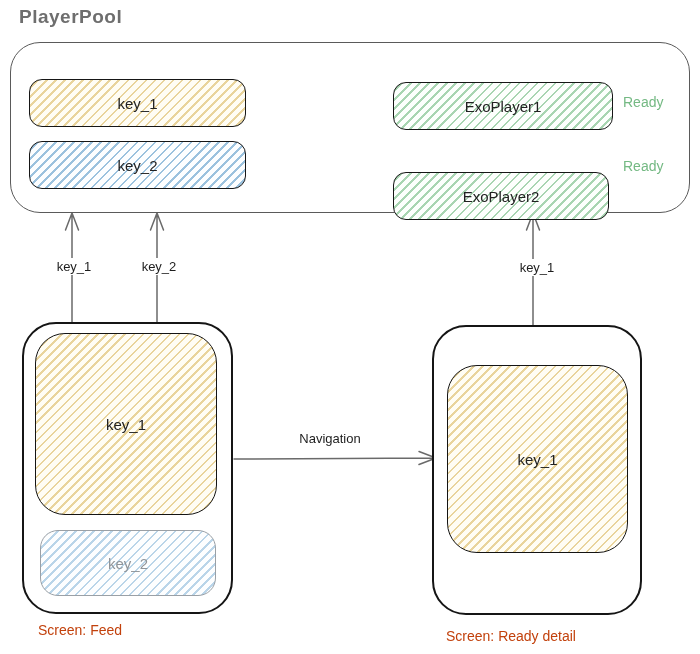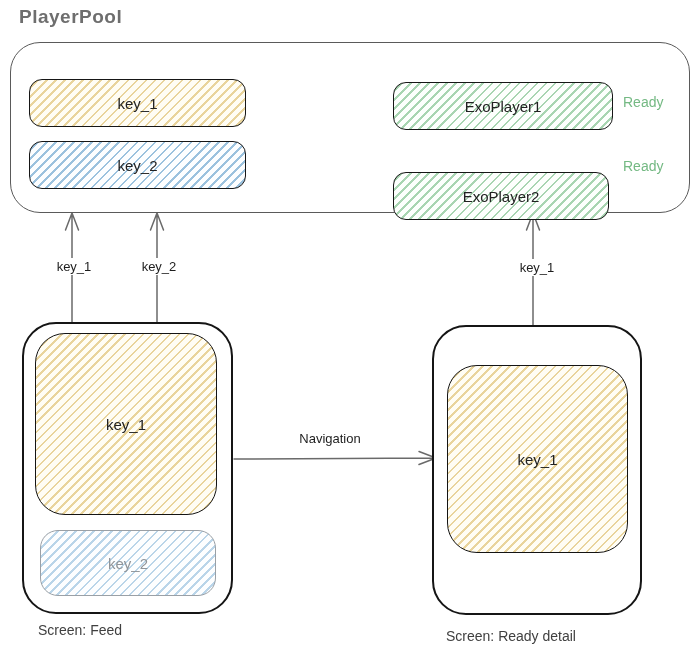--- a/index.html
+++ b/index.html
@@ -66,21 +66,21 @@
   .screen-key{
     position:absolute;
     display:flex;align-items:center;justify-content:center;
     font-size:15px;color:#222222;box-sizing:border-box;
   }
   .feed-key1{left:11px;top:9px;width:182px;height:182px;border:1.8px solid #141414;border-radius:30px;}
   .feed-key2{left:16px;top:206px;width:176px;height:66px;border:1.5px solid #9aa0a6;border-radius:18px;color:#8f9499;}
   .detail-key1{left:13px;top:38px;width:181px;height:188px;border:1.8px solid #141414;border-radius:30px;}
 
   .caption{
-    position:absolute;font-size:14px;color:#404040;z-index:2;
+    position:absolute;font-size:14px;color:#c2410c;z-index:2;
   }
   .caption-feed{left:38px;top:622px;}
   .caption-detail{left:446px;top:628px;}
 
   .arrow-label{
     position:absolute;z-index:3;
     background:#ffffff;padding:1px 4px;
     font-size:13px;color:#1d1d1d;text-align:center;
   }
   .lbl-feed-key1{left:46px;top:258px;width:48px;}

